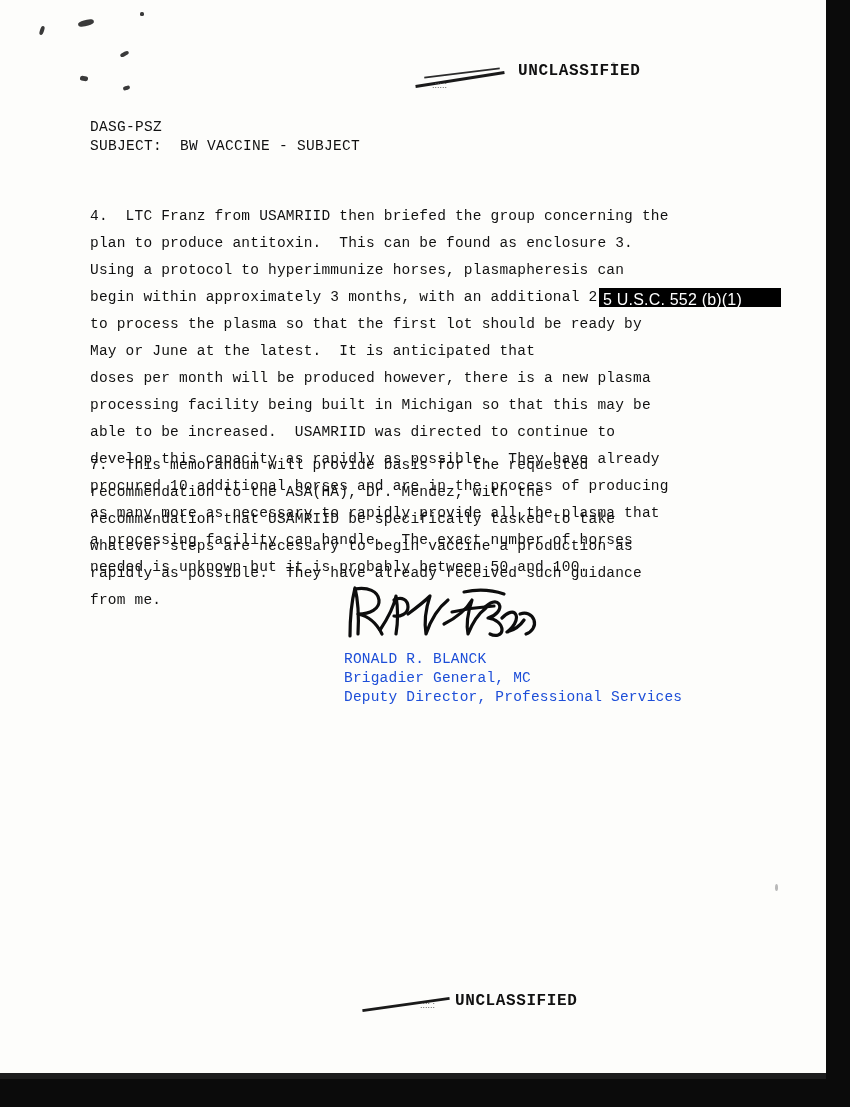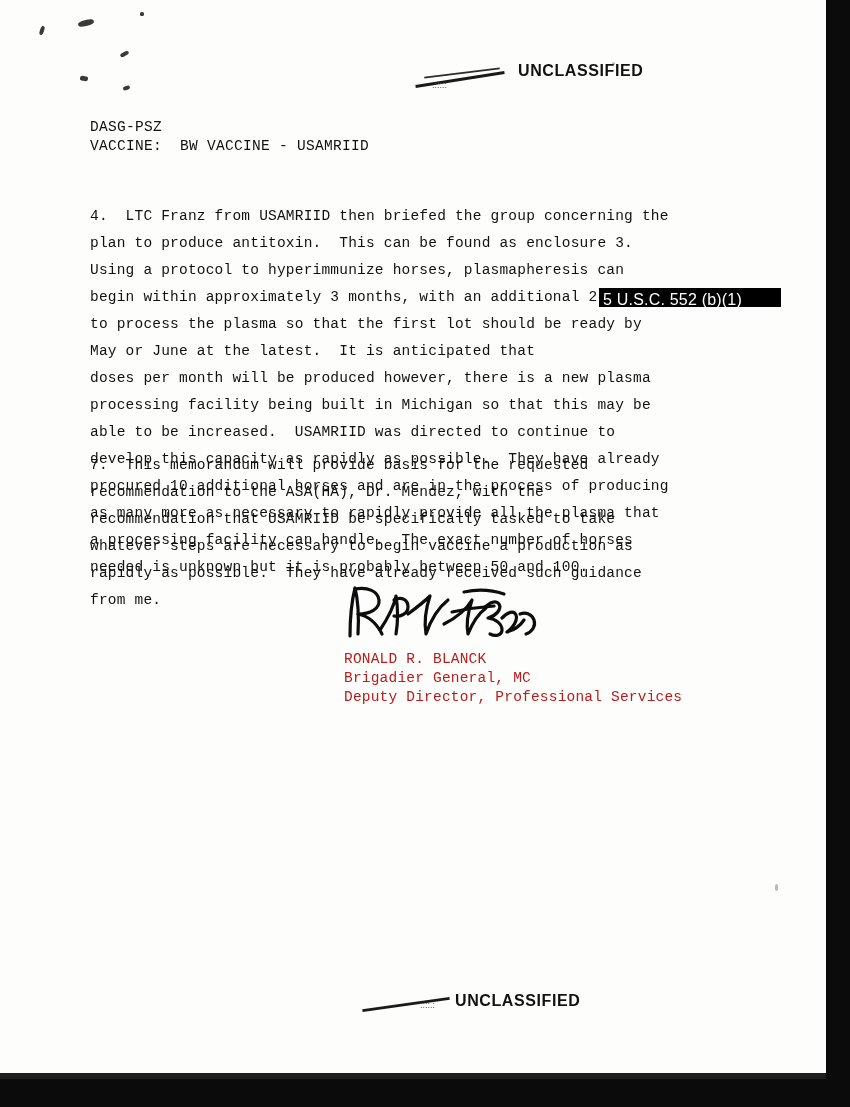--- a/index.html
+++ b/index.html
@@ -47,21 +47,21 @@
   
   .speck {
     position: absolute;
     background: #3a3a3a;
     border-radius: 40%;
   }
 
   
   .classification {
     position: absolute;
-    font-family: Liberation Sans, sans-serif;
+    font-family: Liberation Mono, monospace;
     font-weight: bold;
     font-size: 16px;
     letter-spacing: 0.6px;
     color: #111;
   }
   #class-top { left: 518px; top: 62px; }
   #class-bottom { left: 455px; top: 992px; }
 
   .strike {
     position: absolute;
@@ -138,21 +138,21 @@
     left: 344px; top: 578px;
     width: 200px; height: 70px;
   }
 
   #signature-block {
     position: absolute;
     left: 344px; top: 650px;
     font-family: "Liberation Mono", monospace;
     font-size: 14.5px;
     line-height: 19.2px;
-    color: #b91c1c;
+    color: #1d4ed8;
     letter-spacing: 0.2px;
     white-space: pre;
   }
 
   .dust {
     position: absolute;
     background: #b9b9b9;
     border-radius: 50%;
   }
 </style>
@@ -169,21 +169,21 @@
   <div class="speck" style="left:140px; top:12px; width:4px; height:4px;"></div>
   <div class="dust" style="left:775px; top:884px; width:3px; height:7px;"></div>
   <div class="dust" style="left:612px; top:62px; width:3px; height:3px;"></div>
 
   <div class="strike" id="strike-top"></div>
   <div class="strike" id="strike-top2"></div>
   <div class="smudge" style="left:432px; top:80px;">.:::.:</div>
   <div class="classification" id="class-top">UNCLASSIFIED</div>
 
   <div id="doc-header">DASG-PSZ
-VACCINE:  BW VACCINE - USAMRIID</div>
+SUBJECT:  BW VACCINE - SUBJECT</div>
 
   <div class="para" id="para-4">4.  LTC Franz from USAMRIID then briefed the group concerning the
 plan to produce antitoxin.  This can be found as enclosure 3.
 Using a protocol to hyperimmunize horses, plasmapheresis can
 begin within approximately 3 months, with an additional 2 weeks
 to process the plasma so that the first lot should be ready by
 May or June at the latest.  It is anticipated that
 doses per month will be produced however, there is a new plasma
 processing facility being built in Michigan so that this may be
 able to be increased.  USAMRIID was directed to continue to

